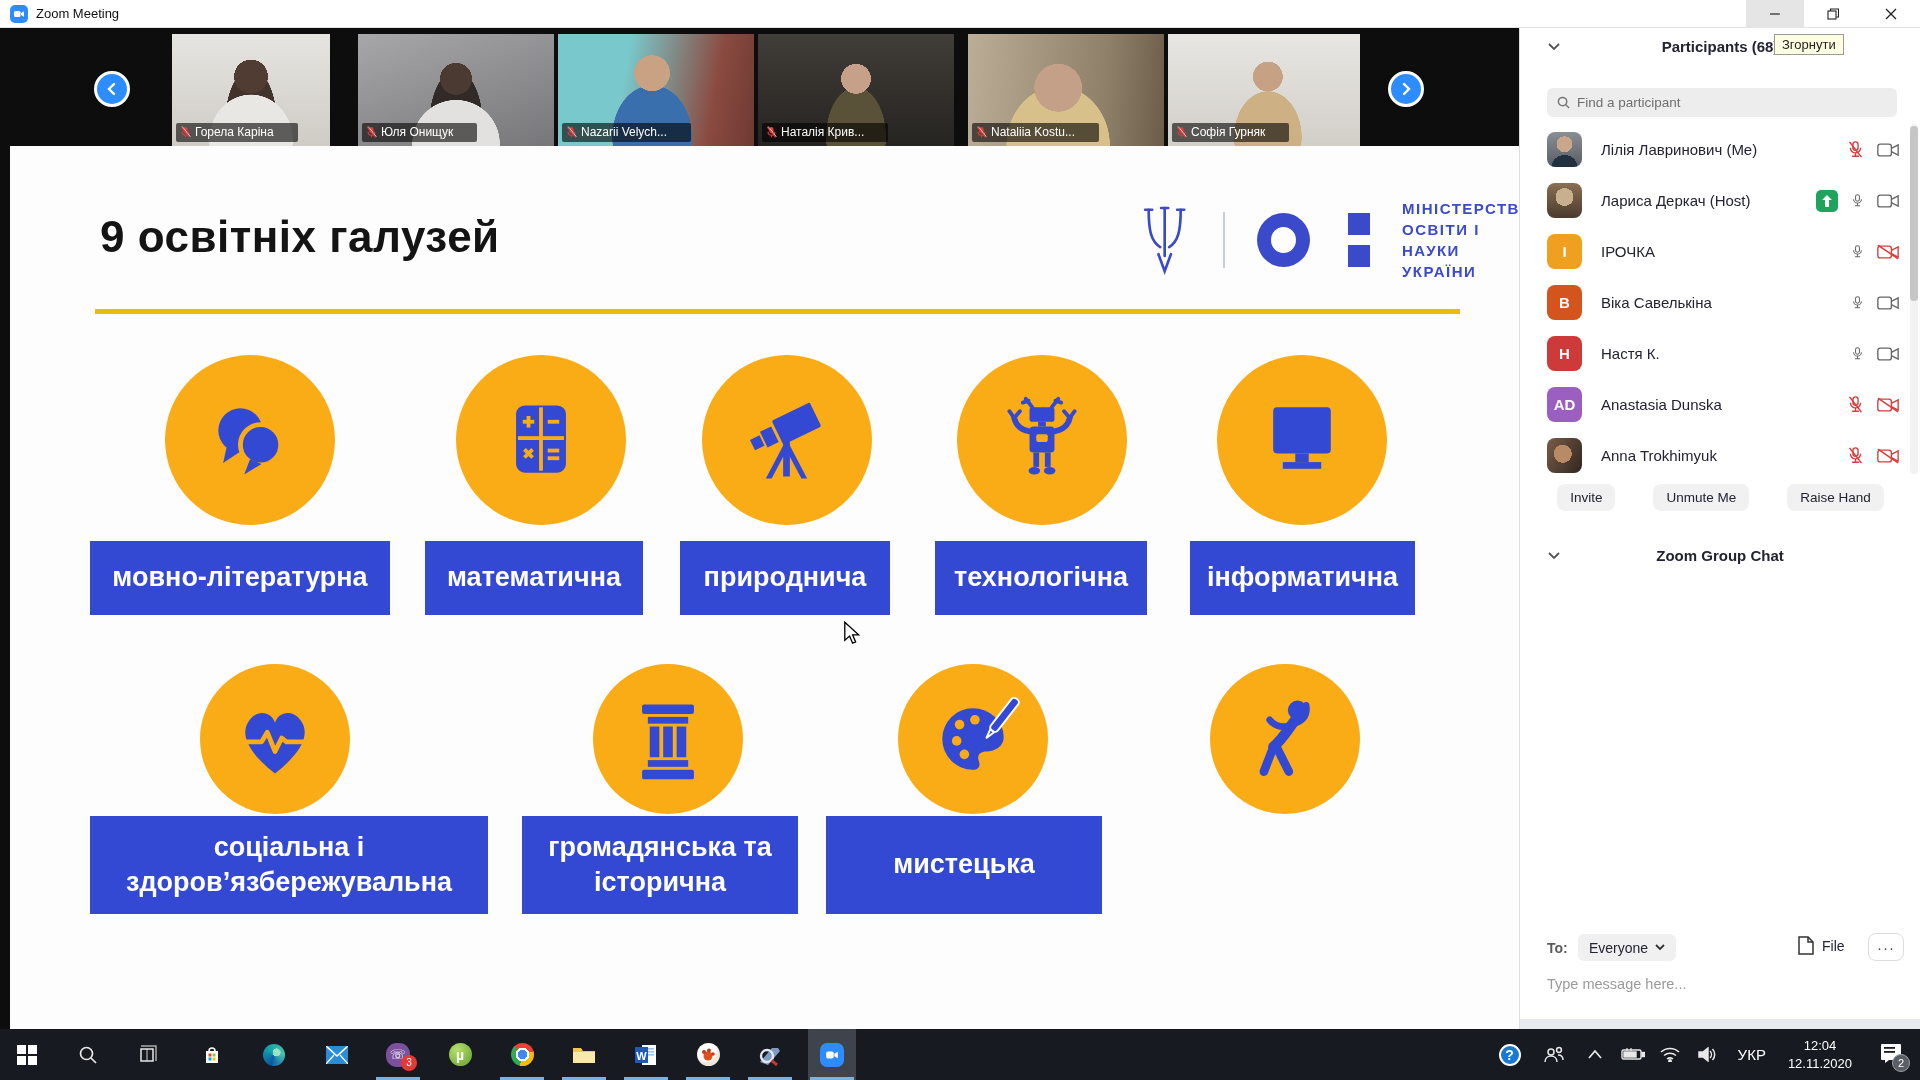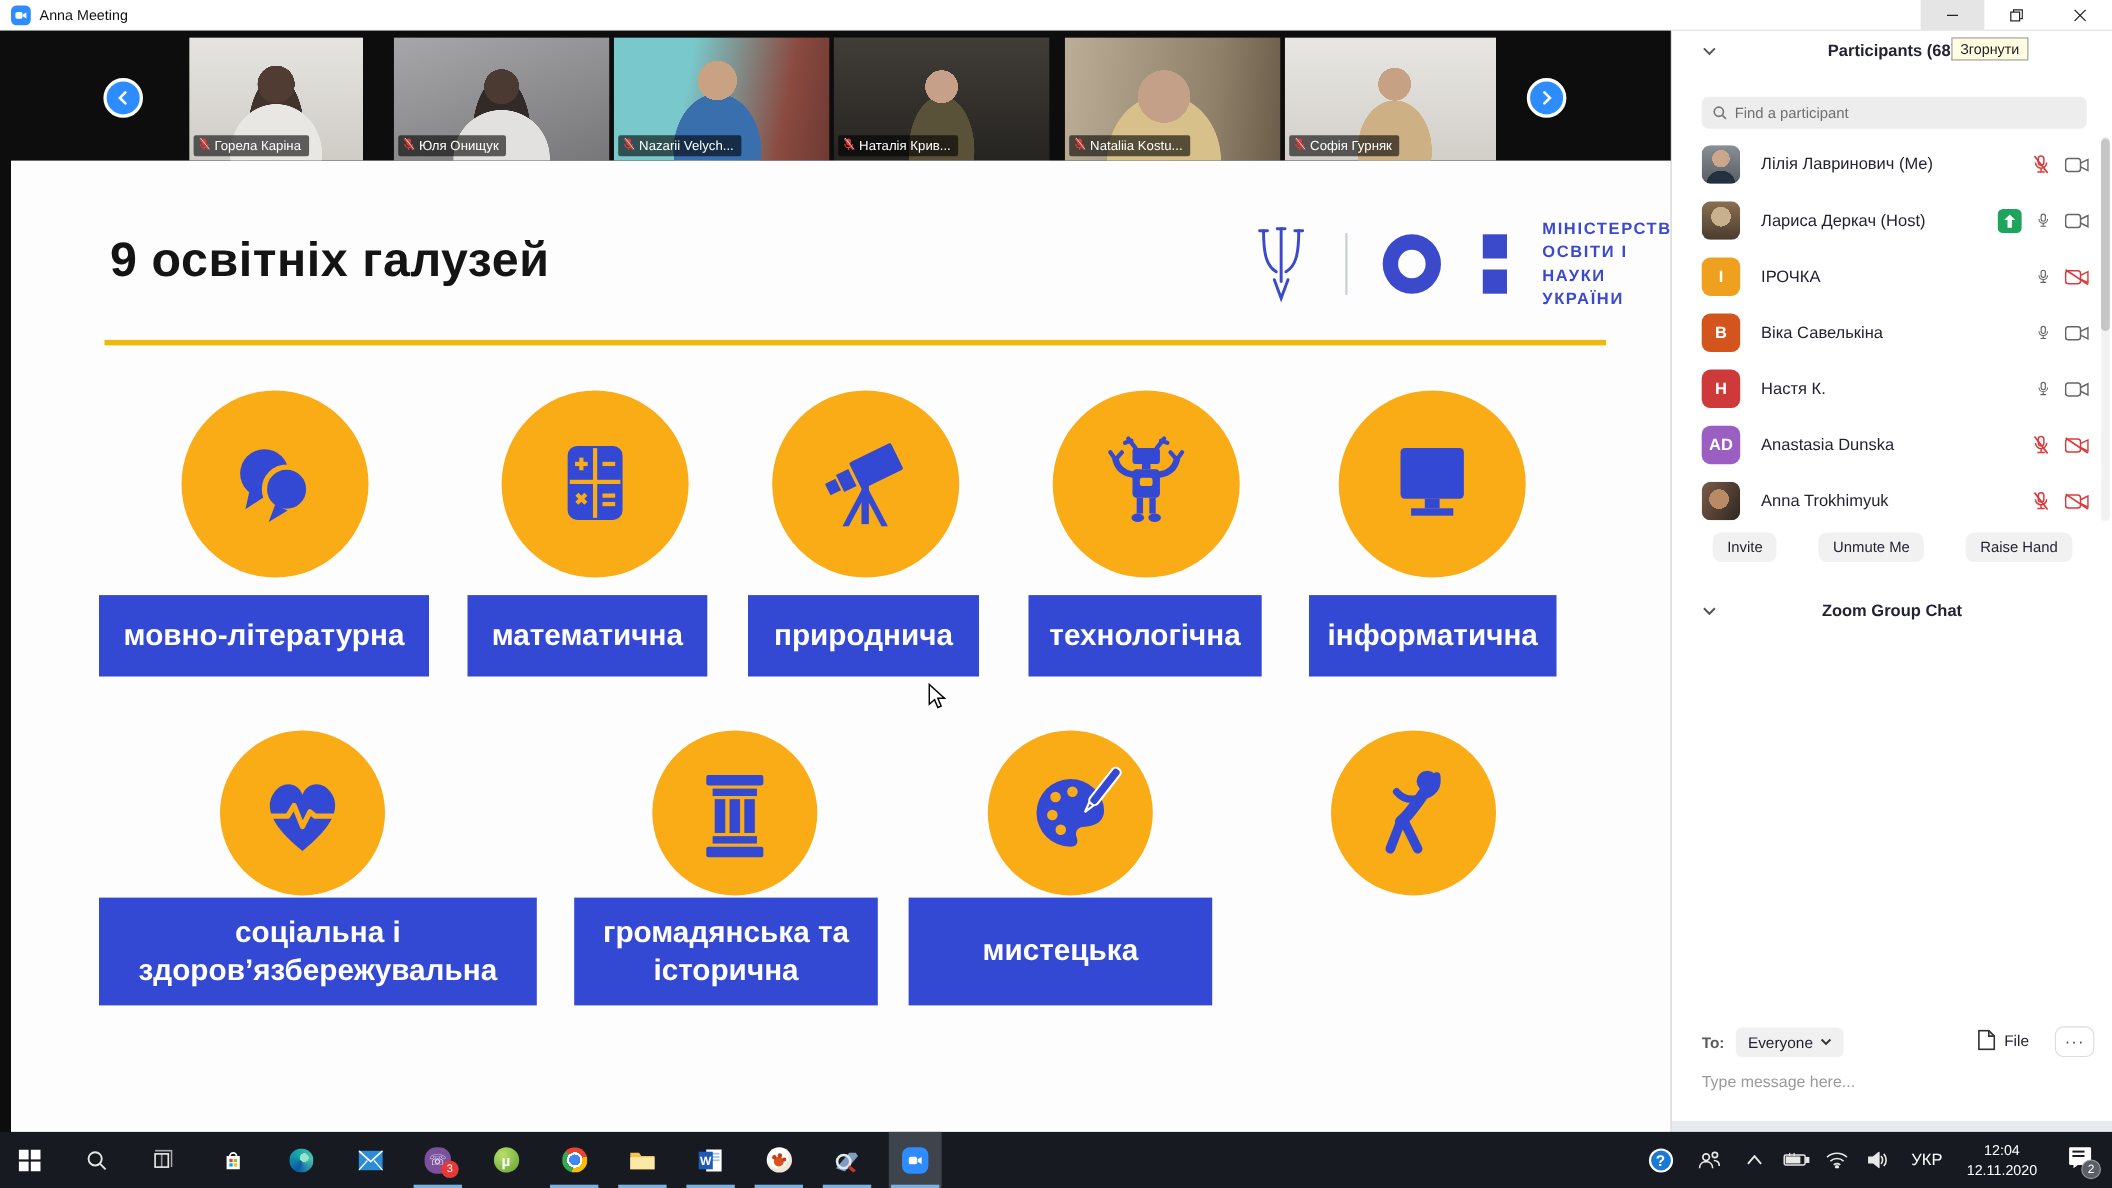--- a/index.html
+++ b/index.html
@@ -19,21 +19,21 @@
 
   
   .meeting { position:absolute; left:0; top:28px; width:1519px; height:1001px; background:#0d0d0d; }
 
   .strip { position:absolute; left:0; top:0; width:1519px; height:118px; background:#0d0d0d; }
   .navarrow { position:absolute; top:43px; width:36px; height:36px; border-radius:50%;
     background:var(--zoom_blue); border:3px solid #fff; display:flex; align-items:center; justify-content:center; }
   .thumb { position:absolute; top:6px; height:112px; overflow:hidden; background:#222; }
   .thumb .person { position:absolute; inset:0; }
   .namebadge { position:absolute; left:4px; bottom:4px; background:rgba(0,0,0,.6); color:#fff;
-    font-size:12px; padding:2px 7px 3px 4px; display:flex; align-items:flex-start; gap:4px; border-radius:2px; white-space:nowrap; }
+    font-size:12px; padding:2px 24px 3px 4px; display:flex; align-items:center; gap:4px; border-radius:2px; white-space:nowrap; }
 
   .slide { position:absolute; left:10px; top:118px; width:1509px; height:902px; background:#fdfdfd; }
   .slide-title { position:absolute; left:90px; top:66px; font-size:44px; font-weight:700; color:#141414; letter-spacing:.5px; }
   .slide-line { position:absolute; left:85px; top:163px; width:1365px; height:5px; background:#edb90b; }
 
   .ministry { position:absolute; left:1128px; top:52px; display:flex; align-items:center; gap:32px; }
   .min-div { width:2px; height:56px; background:#c9cdd6; }
   .min-ring { width:54px; height:54px; border-radius:50%; border:14px solid var(--ministry_blue); }
   .min-colon { display:flex; flex-direction:column; gap:10px; margin-left:6px; }
   .min-colon span { width:22px; height:22px; background:var(--ministry_blue); display:block; }
@@ -97,21 +97,21 @@
 
 <div id="screen">
 
   <div class="titlebar">
     <span class="zlogo">
       <svg width="12" height="12" viewBox="0 0 24 24">
           <rect x="2" y="6" width="13" height="12" rx="3" fill="#fff"></rect>
           <path d="M16 10l6-3.5v11L16 14z" fill="#fff"></path>
         </svg>
     </span>
-    <span class="ttext">Anna Meeting</span>
+    <span class="ttext">Zoom Meeting</span>
     <div class="wincontrols">
       <div class="wbtn min">
         <svg width="12" height="12" viewBox="0 0 12 12">
             <line x1="1" y1="6" x2="11" y2="6" stroke="#222" stroke-width="1.2"></line>
           </svg>
       </div>
       <div class="wbtn">
         <svg width="12" height="12" viewBox="0 0 12 12" fill="none" stroke="#222" stroke-width="1.1">
             <rect x="1" y="3" width="8" height="8"></rect>
             <path d="M3.5 3V1h8v8h-2"></path>

